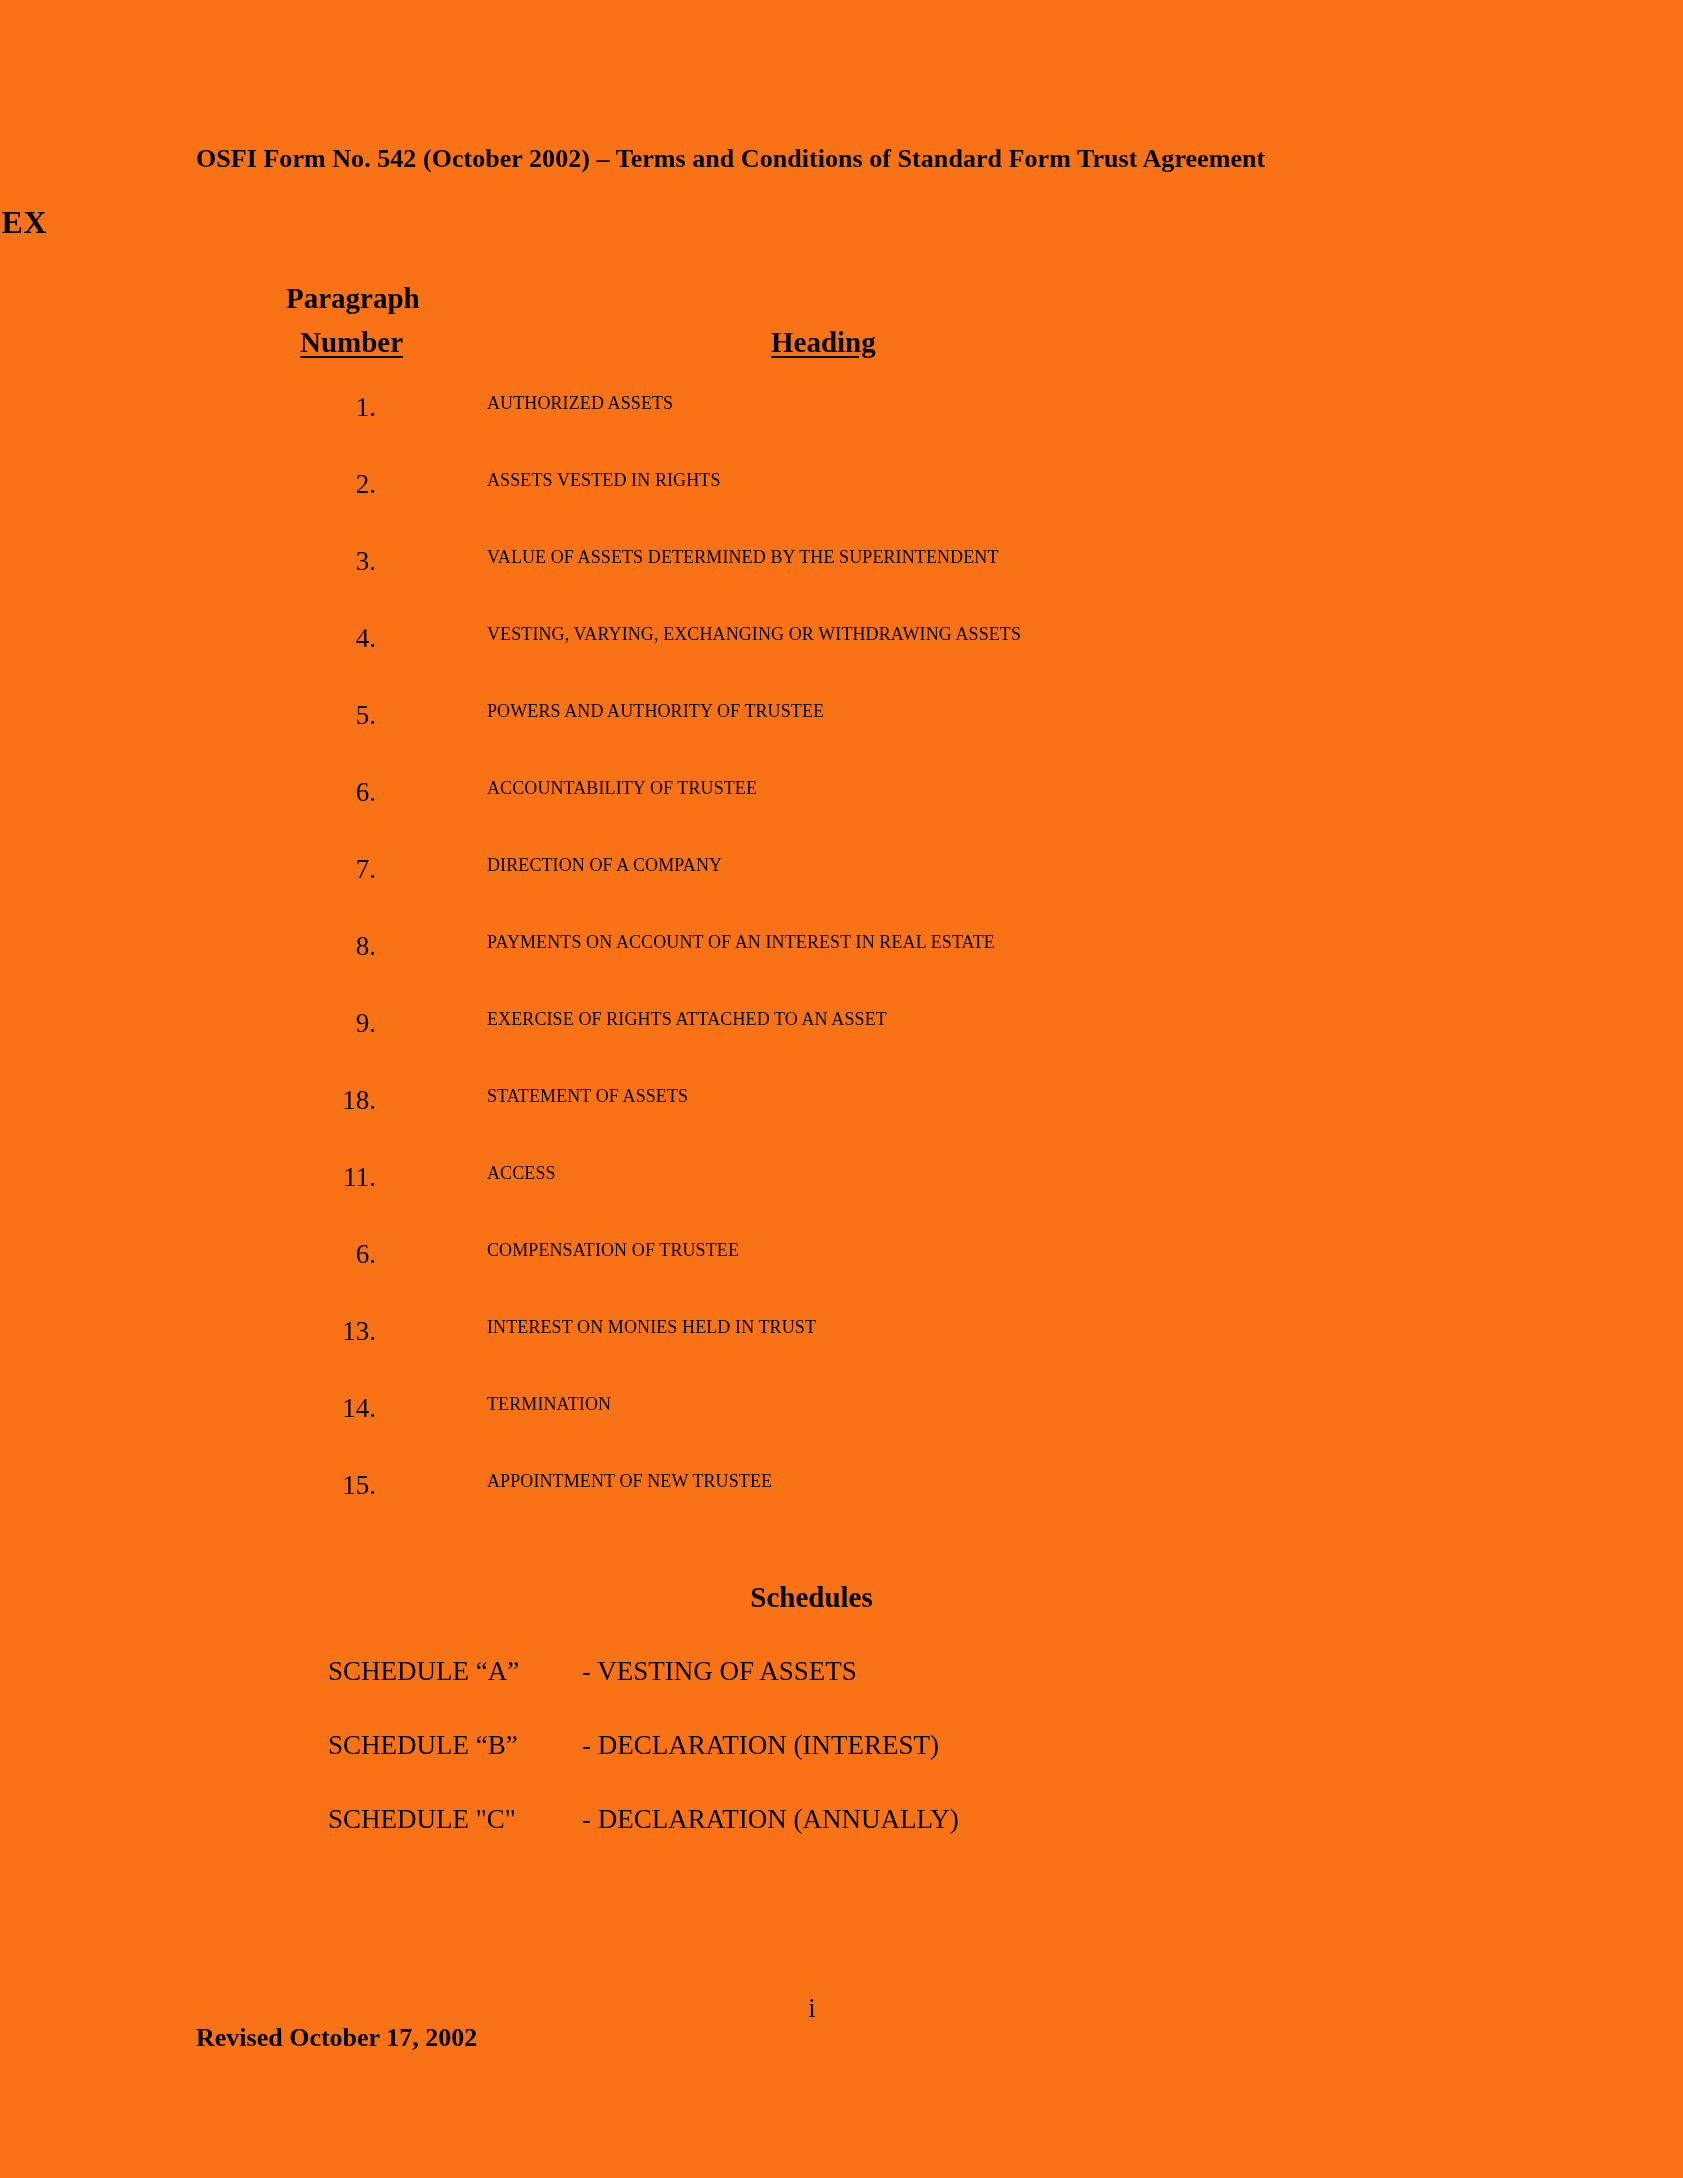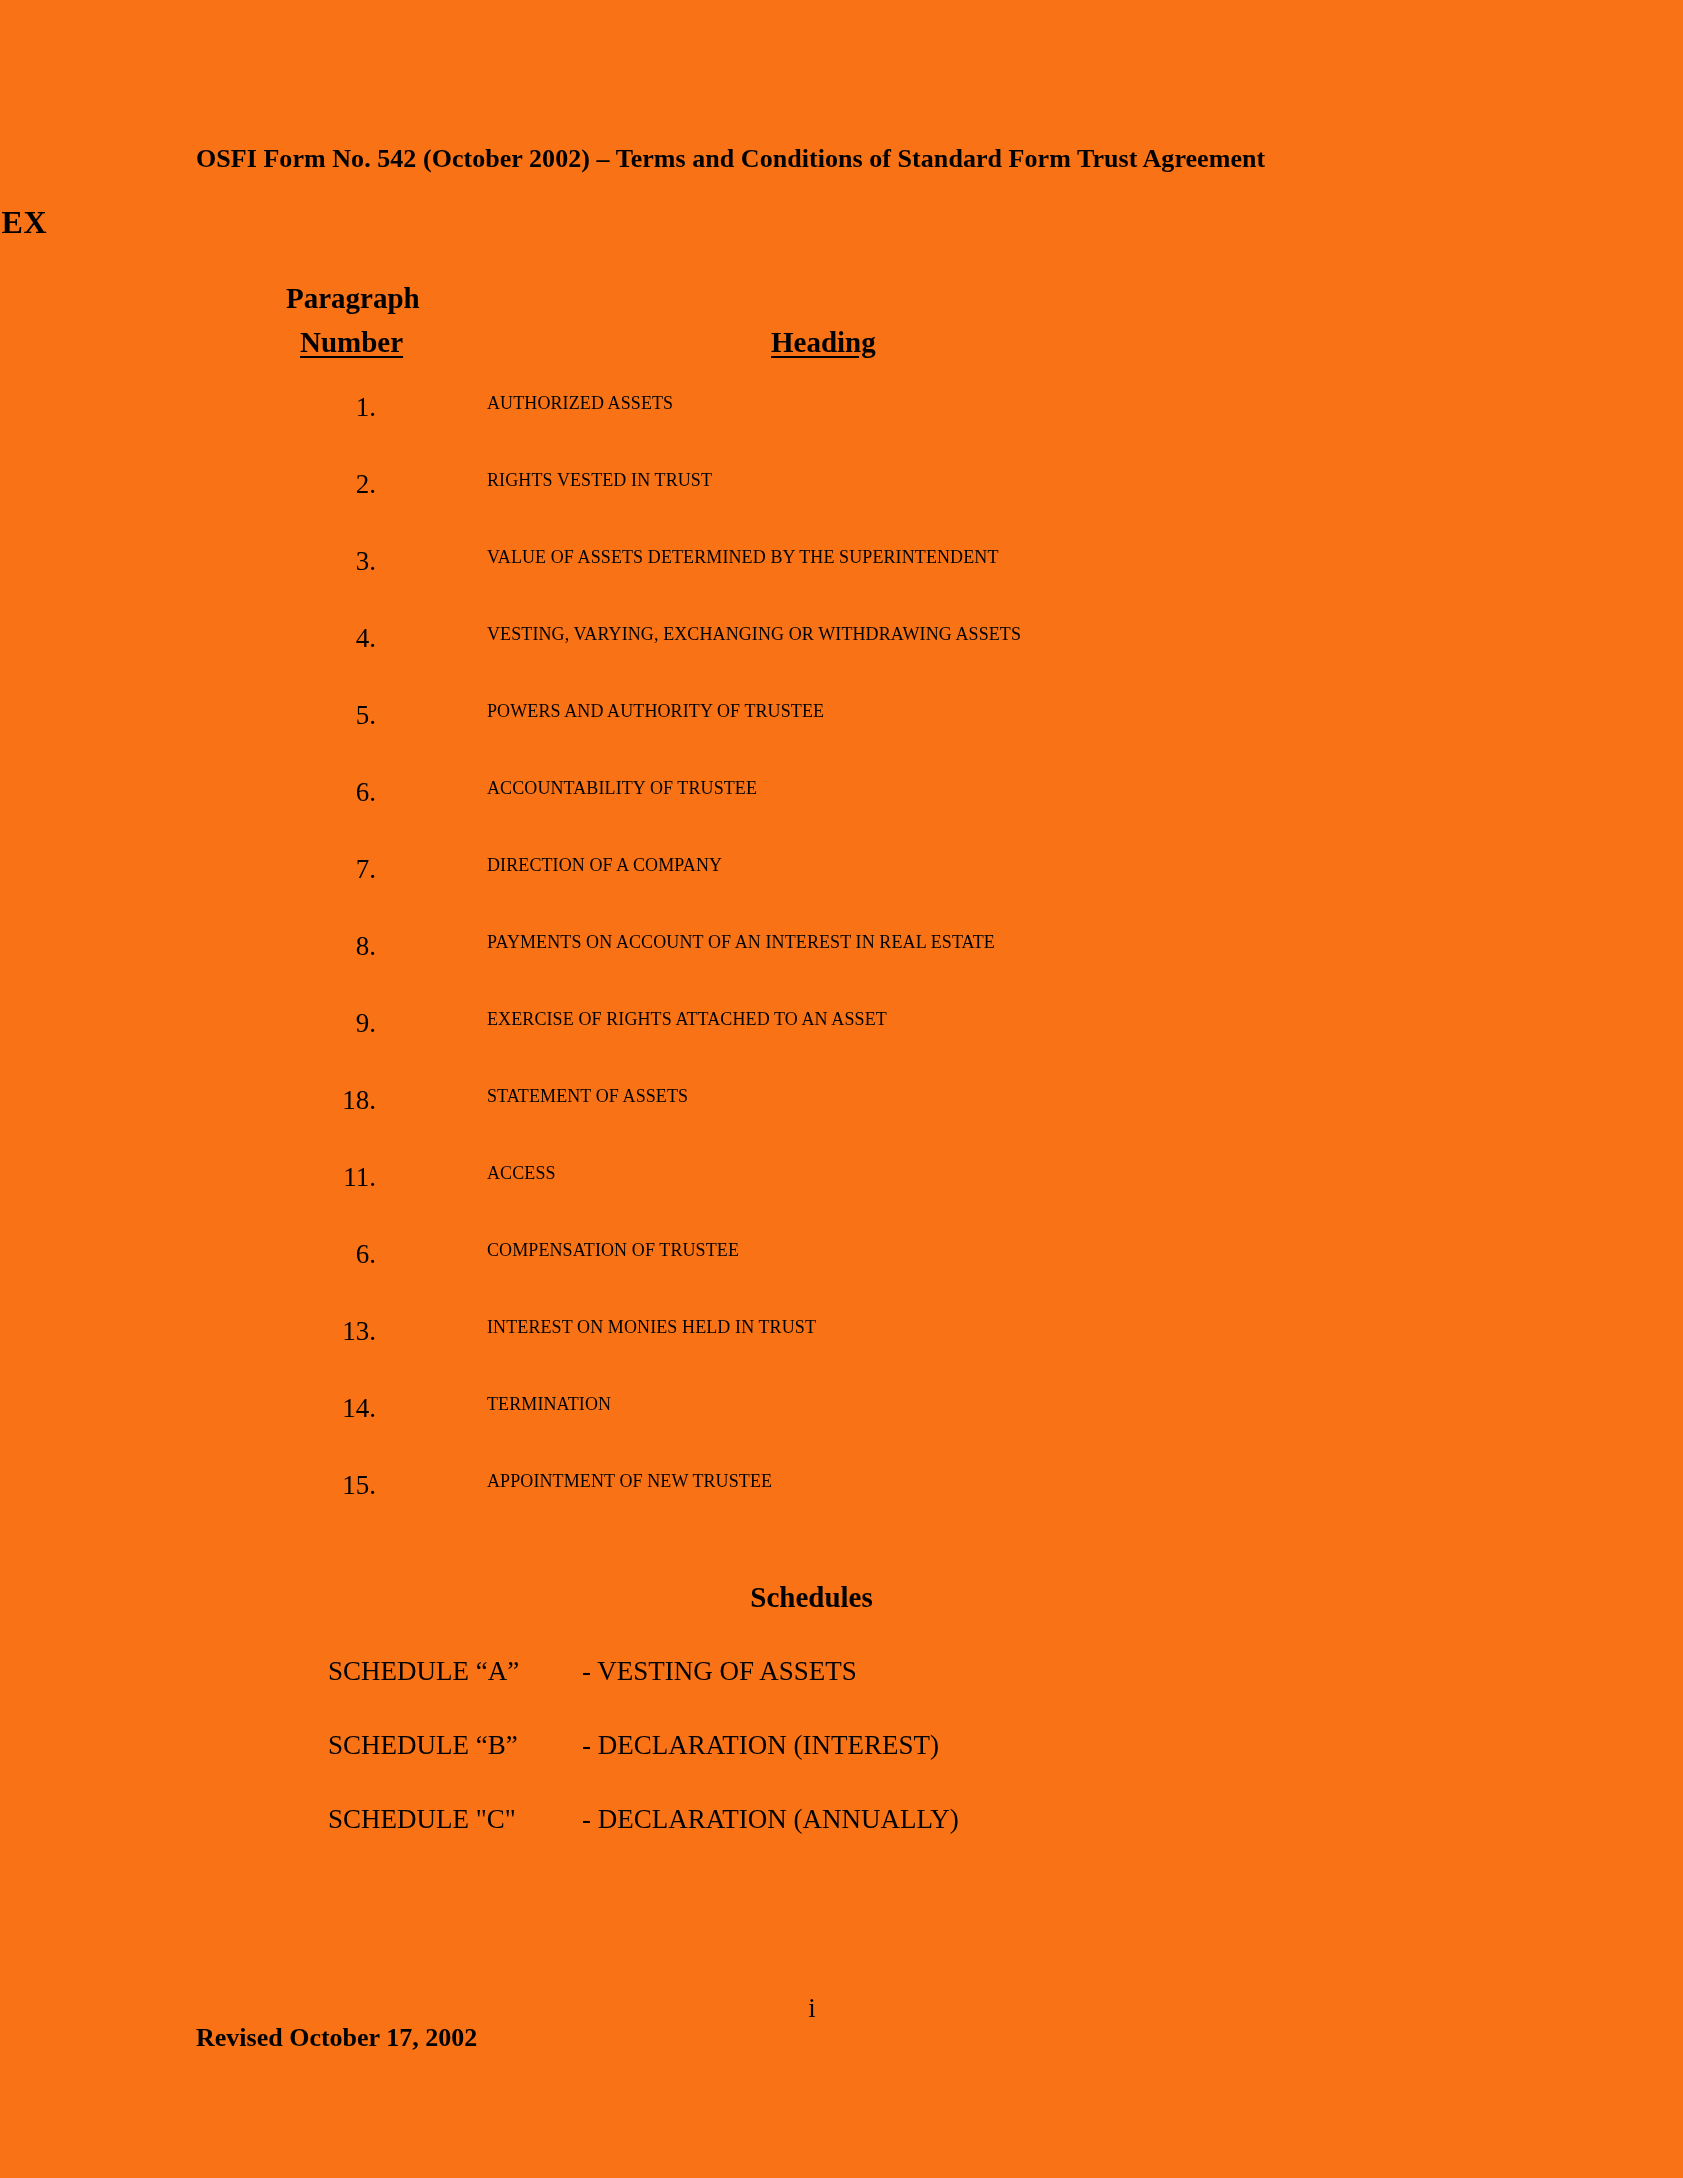--- a/index.html
+++ b/index.html
@@ -182,21 +182,21 @@
 
   <div class="col-head-heading">Heading</div>
 
   <div class="index-list" id="index-list">
       <div class="index-row">
         <div class="index-num">1.</div>
         <div class="index-heading">AUTHORIZED ASSETS</div>
       </div>
       <div class="index-row">
         <div class="index-num">2.</div>
-        <div class="index-heading">RIGHTS VESTED IN TRUST</div>
+        <div class="index-heading">ASSETS VESTED IN RIGHTS</div>
       </div>
       <div class="index-row">
         <div class="index-num">3.</div>
         <div class="index-heading">VALUE OF ASSETS DETERMINED BY THE SUPERINTENDENT</div>
       </div>
       <div class="index-row">
         <div class="index-num">4.</div>
         <div class="index-heading">VESTING, VARYING, EXCHANGING OR WITHDRAWING ASSETS</div>
       </div>
       <div class="index-row">

